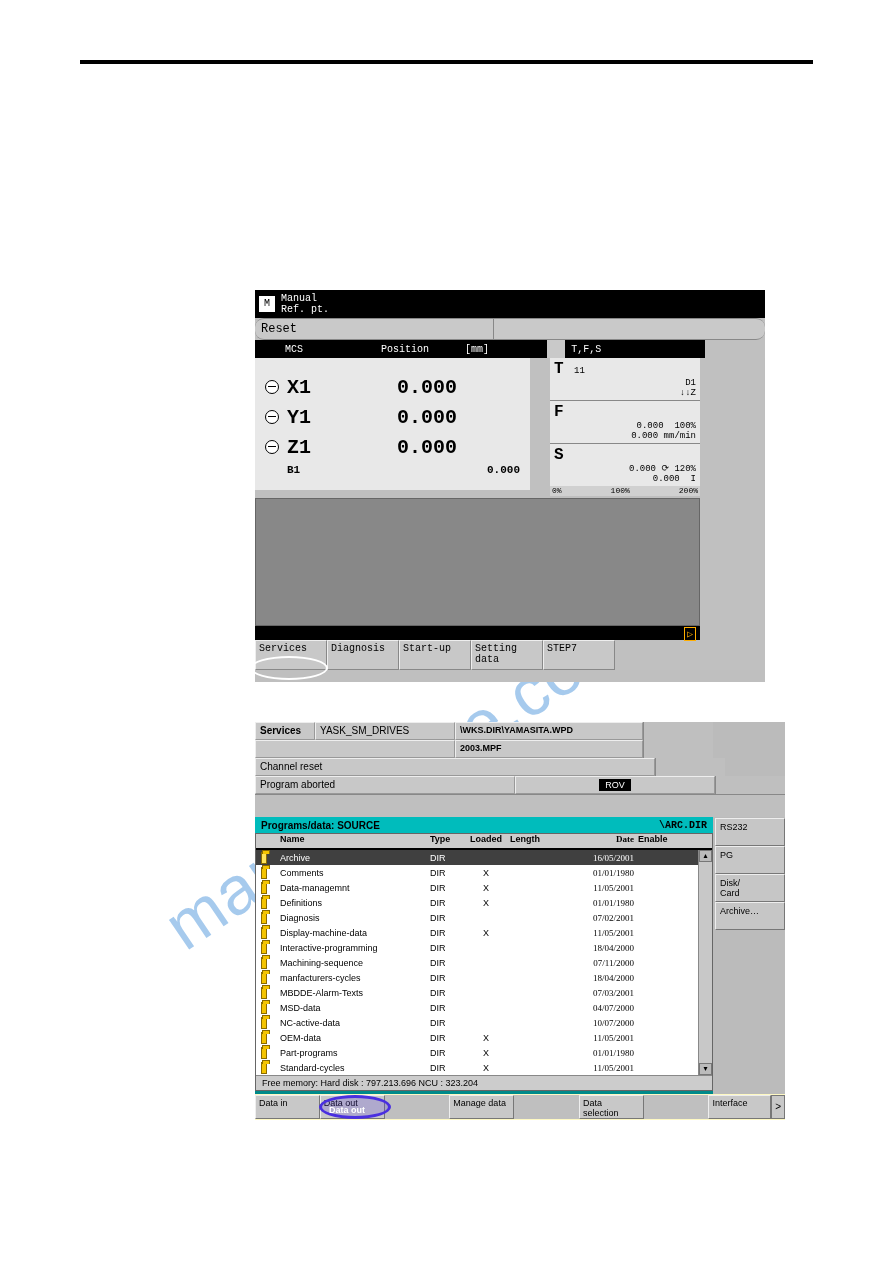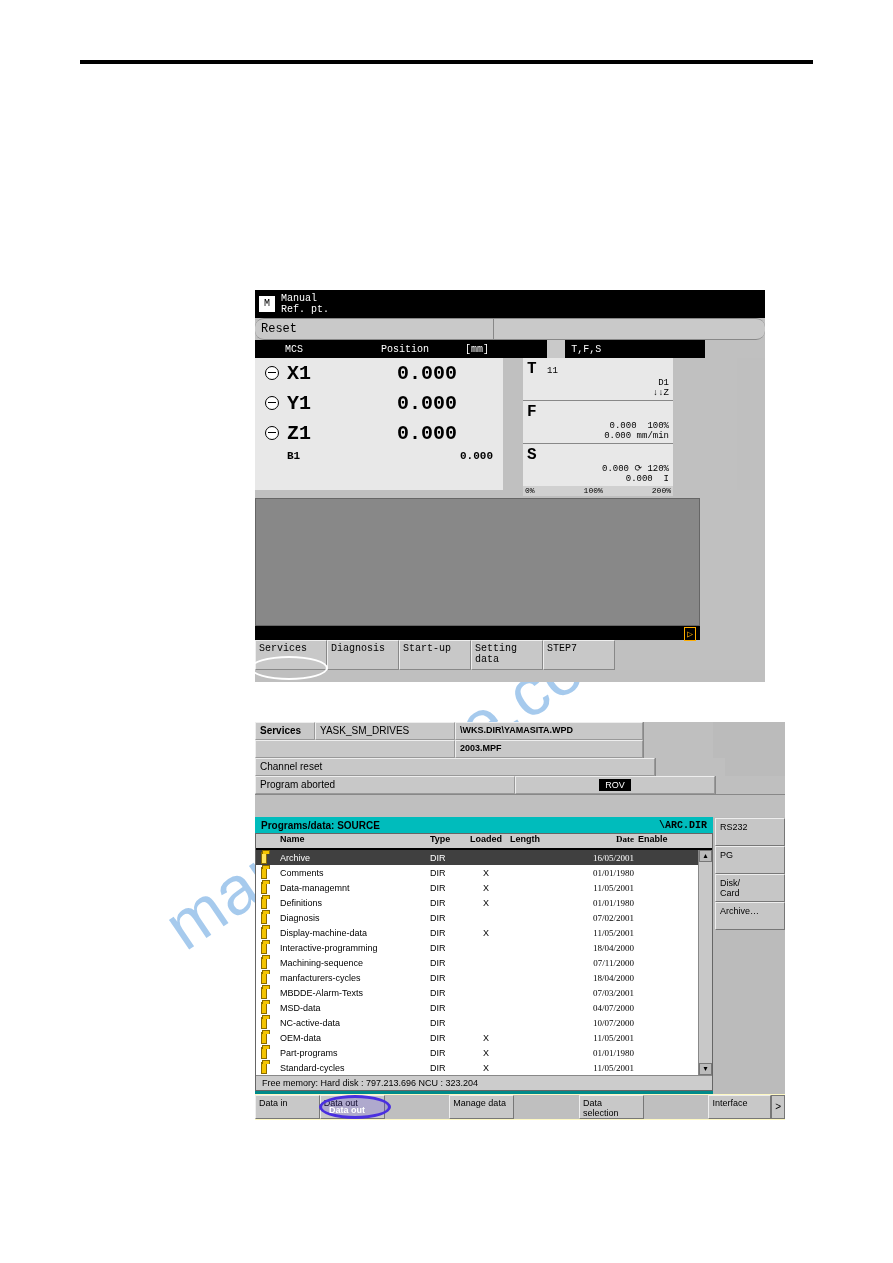--- a/index.html
+++ b/index.html
@@ -57,22 +57,22 @@
   .shot1 .mcs-head { width: 311px; padding-left:30px; }
   .shot1 .mcs-head .c1 { width:60px; }
   .shot1 .mcs-head .c2 { width:120px; text-align:center; }
   .shot1 .mcs-head .c3 { width:40px; }
   .shot1 .gap1 { width: 20px; background:#c9c9c9; }
   .shot1 .tfs-head { width: 150px; padding-left:6px; }
   .shot1 .sidebar1 { width: 64px; background:#c0c0c0; }
 
   .shot1 .main1 { display:flex; height: 132px; }
   .shot1 .axis-panel {
-    width: 248px; background:#e8e8e8;
-    padding: 0 10px;
+    width: 275px; background:#e8e8e8;
+    padding: 14px 10px;
     font-family: "Courier New", monospace;
   }
   .shot1 .axis-row { display:flex; align-items:center; height: 30px; }
   .shot1 .globe { width:14px; height:14px; border:1px solid #000; border-radius:50%; background:#fff; margin-right:8px; position:relative; }
   .shot1 .globe::after{content:"";position:absolute;left:2px;top:5px;right:2px;border-top:1px solid #000;}
   .shot1 .ax-name { width:50px; font-size:20px; font-weight:bold; }
   .shot1 .ax-val { width:120px; font-size:20px; font-weight:bold; text-align:right; }
   .shot1 .axis-row.small .ax-name { font-size:11px; }
   .shot1 .axis-row.small .ax-val { font-size:11px; }
   .shot1 .axis-row.small { height:16px; padding-left:22px;justify-content:space-between; }

